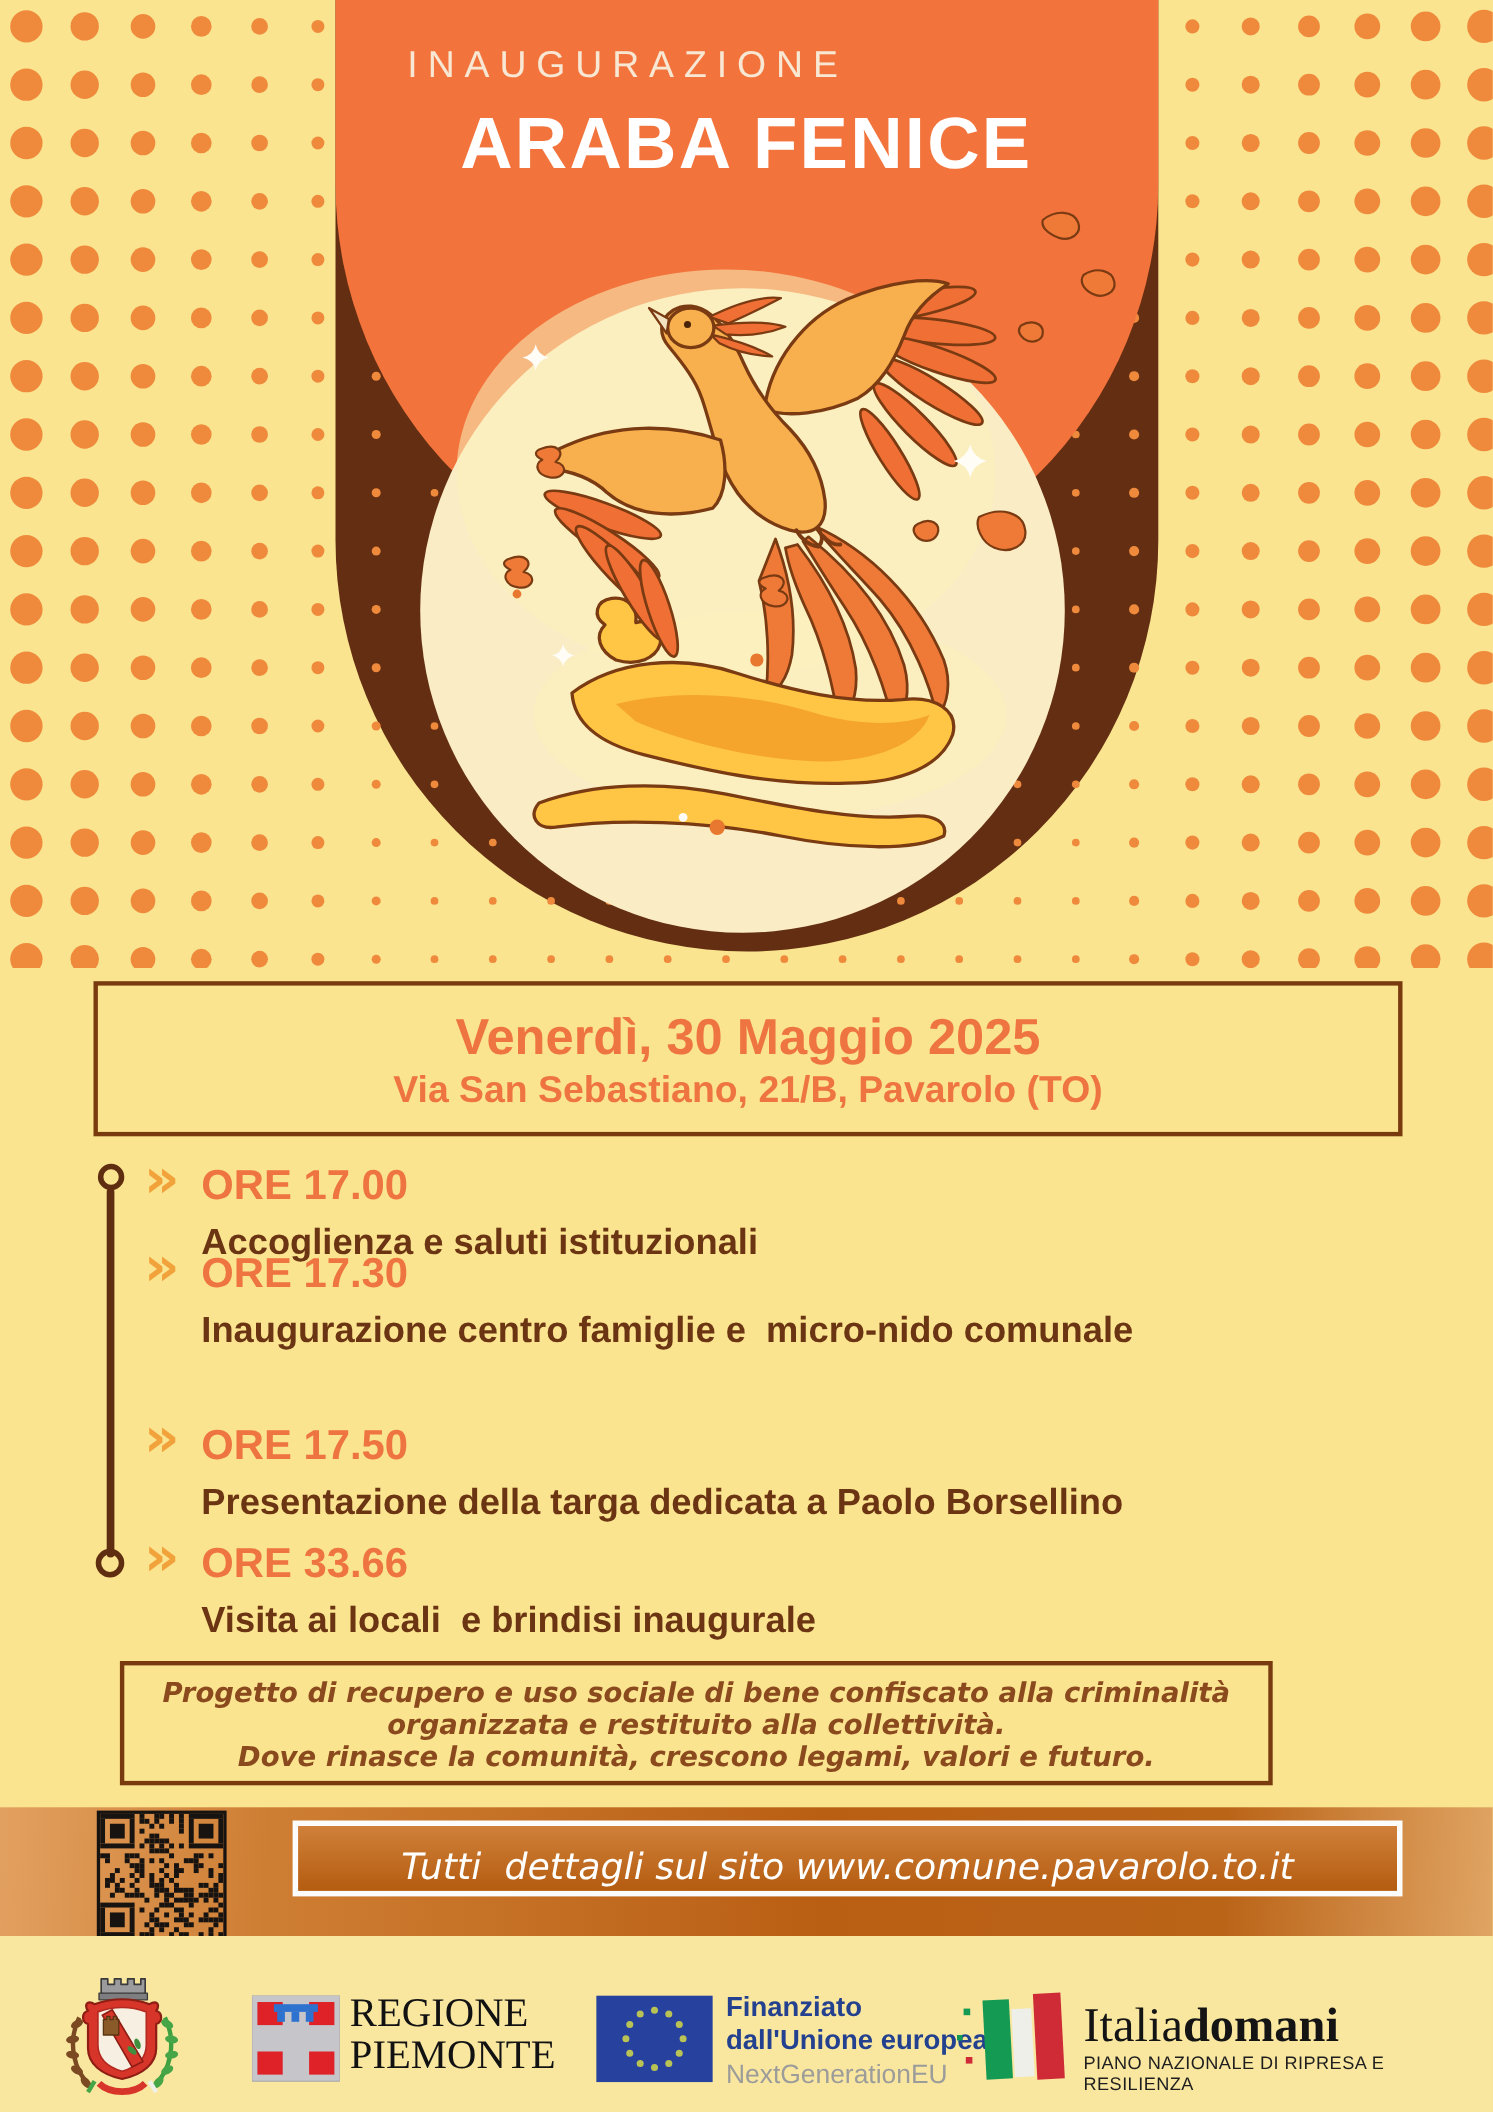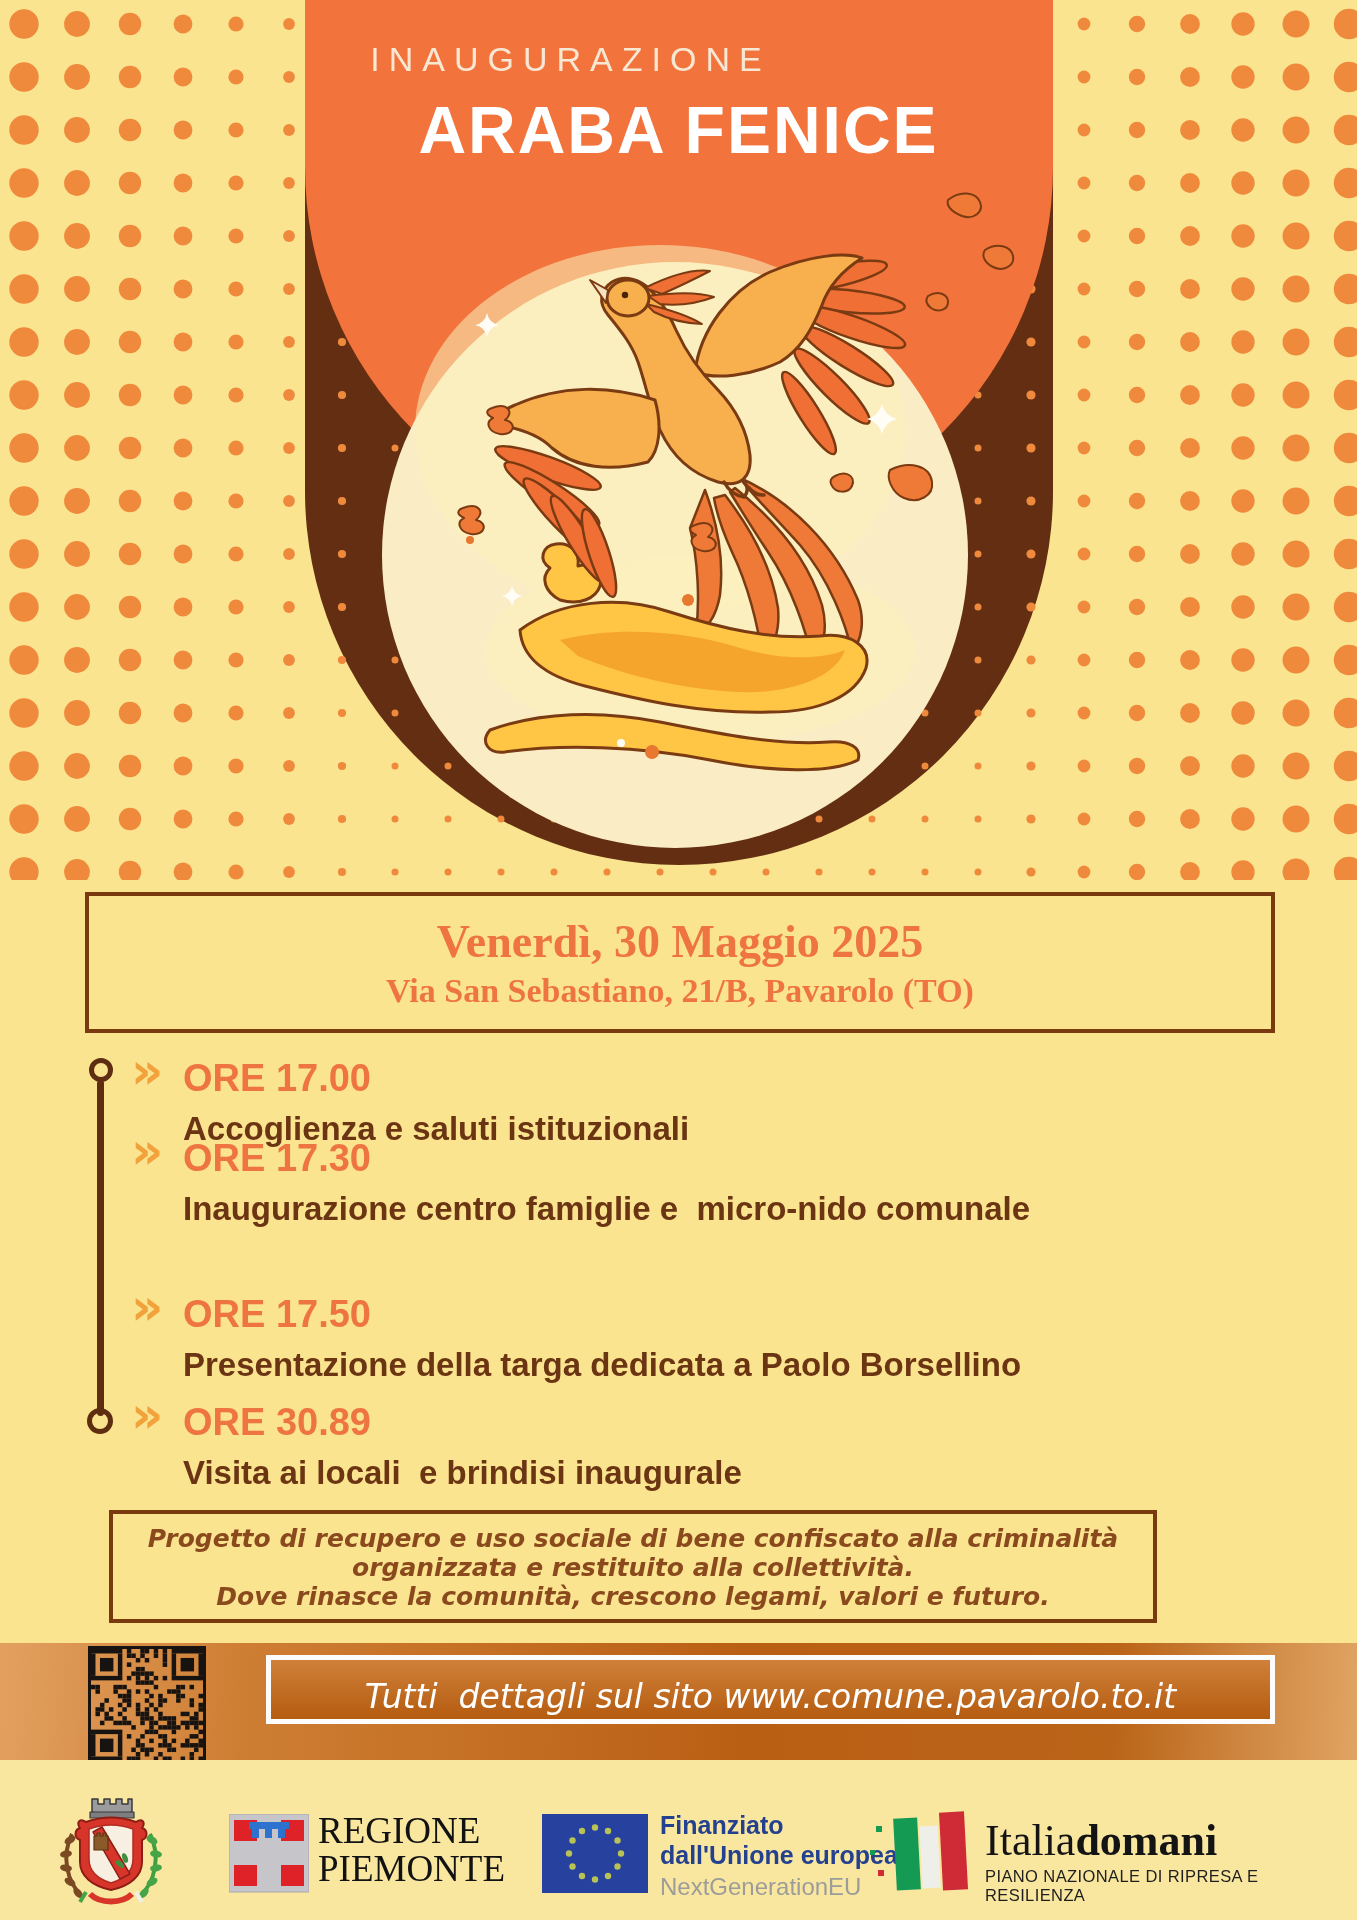--- a/index.html
+++ b/index.html
@@ -16,21 +16,21 @@
     font-size:34px;font-weight:400;letter-spacing:9px;color:#F8E7D3;
   }
   .main-title{
     position:absolute;left:0;top:92px;width:1357px;text-align:center;
     font-size:66px;font-weight:800;letter-spacing:2px;color:#FFFFFF;
   }
 
   
   .date-box{
     position:absolute;left:85px;top:892px;width:1190px;height:141px;
-    border:4px solid #7A3A10;box-sizing:border-box;text-align:center;font-family:Liberation Serif, serif;
+    border:4px solid #7A3A10;box-sizing:border-box;text-align:center;
   }
   .date-title{margin-top:20px;font-size:46px;line-height:52px;font-weight:800;color:#EE7441;}
   .date-address{font-size:34px;line-height:46px;font-weight:800;color:#EE7441;}
 
   
   .tl-line{position:absolute;left:97px;top:1080px;width:7px;height:336px;background:#5F2D10;border-radius:4px;}
   .tl-dot{position:absolute;border:5px solid #5F2D10;border-radius:50%;background:transparent;box-sizing:content-box;}
   .tl-dot.start{left:89px;top:1058px;width:14px;height:14px;}
   .tl-dot.end{left:87px;top:1408px;width:16px;height:16px;}
   .sched{position:absolute;left:0;width:1357px;}
@@ -651,21 +651,21 @@
   <div class="time">ORE 17.30</div>
   <div class="desc">Inaugurazione centro famiglie e  micro-nido comunale</div>
 </div>
 <div class="sched" style="top:1292px">
   <span class="chev"></span>
   <div class="time">ORE 17.50</div>
   <div class="desc">Presentazione della targa dedicata a Paolo Borsellino</div>
 </div>
 <div class="sched" style="top:1400px">
   <span class="chev"></span>
-  <div class="time">ORE 30.89</div>
+  <div class="time">ORE 33.66</div>
   <div class="desc">Visita ai locali  e brindisi inaugurale</div>
 </div>
 
 <div class="note-box">
   <div class="pad">Progetto di recupero e uso sociale di bene confiscato alla criminalità</div>
   <div>organizzata e restituito alla collettività.</div>
   <div>Dove rinasce la comunità, crescono legami, valori e futuro.</div>
 </div>
 
 <div class="band"></div>

